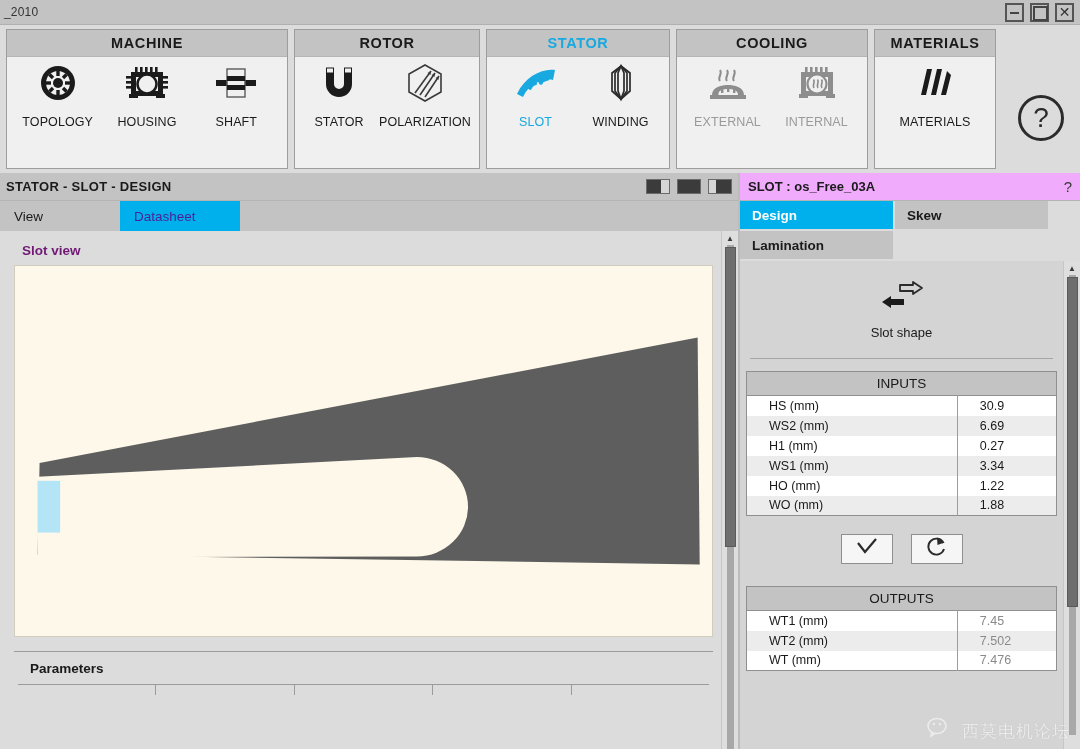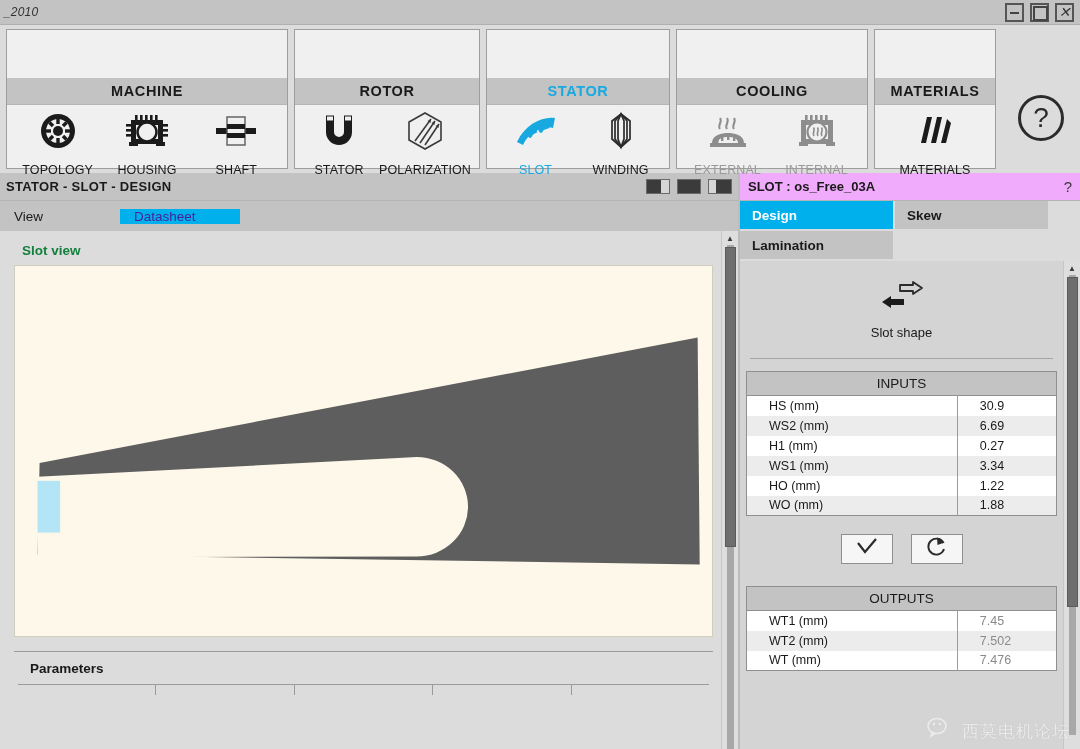--- a/index.html
+++ b/index.html
@@ -10,21 +10,20 @@
     overflow: hidden;
   }
 
   
   #titlebar {
     height: 25px;
     background: #c3c3c3;
     display: flex;
     align-items: center;
     border-bottom: 1px solid #b0b0b0;
-    font-style: italic;
   }
   #titlebar .title {
     font-size: 12px;
     color: #333;
     padding-left: 4px;
     letter-spacing: .2px;
   }
   #titlebar .winbtns {
     margin-left: auto;
     display: flex;
@@ -68,21 +67,20 @@
   }
   .group-title {
     background: #c3c3c3;
     font-size: 14.5px;
     font-weight: bold;
     text-align: center;
     padding: 5px 0 5px;
     color: #1a1a1a;
     letter-spacing: .6px;
     border-bottom: 1px solid #b5b5b5;
-    margin-top: 48px;
   }
   .group-title.accent { color: #17a9e0; }
   .group-items {
     flex: 1;
     display: flex;
     align-items: flex-start;
     justify-content: space-around;
     padding: 0 8px 0;
     gap: 4px;
   }
@@ -135,31 +133,31 @@
     border-bottom: 1px solid #b4b4b4;
   }
   #doc-title { font-size: 13px; font-weight: bold; color: #1a1a1a; letter-spacing: .3px; }
   #doc-layout-btns { margin-left: auto; display: flex; gap: 7px; }
   .layoutbtn { width: 24px; height: 15px; border: 1px solid #6a6a6a; display: flex; cursor: pointer; }
   .layoutbtn .a, .layoutbtn .b { height: 100%; }
   .lb1 .a { width: 62%; background: #3b3b3b; } .lb1 .b { width: 38%; background: #d6d6d6; }
   .lb2 .a { width: 100%; background: #3b3b3b; }
   .lb3 .a { width: 32%; background: #d6d6d6; } .lb3 .b { width: 68%; background: #3b3b3b; }
 
-  #doc-tabs { height: 30px; background: #c3c3c3; display: flex; align-items: center; }
+  #doc-tabs { height: 30px; background: #c3c3c3; display: flex; }
   .dtab {
     min-width: 120px; display: flex; align-items: center; padding: 0 14px;
     font-size: 13.5px; color: #1a1a1a; cursor: pointer; font-weight: normal;
   }
   .dtab.active { background: #00b0ed; color: #4c1d95; }
   #doc-tabs .filler { flex: 1; background: #c3c3c3; }
 
   #doc-body { flex: 1; display: flex; overflow: hidden; background: #dcdcdc; }
   #doc-content { flex: 1; display: flex; flex-direction: column; padding: 8px 8px 0 14px; overflow: hidden; }
-  #slot-view-label { font-size: 13.5px; font-weight: bold; color: #15803d; padding: 4px 0 7px 8px; }
+  #slot-view-label { font-size: 13.5px; font-weight: bold; color: #701a75; padding: 4px 0 7px 8px; }
   #canvas-wrap {
     height: 372px; background: #fdf8e9; border: 1px solid #d0cdbf;
     overflow: hidden; position: relative;
   }
   #canvas-wrap svg { display: block; width: 100%; height: 100%; }
   #params-sep { border-top: 1px solid #9b9b9b; margin-top: 14px; }
   #params-label { font-size: 13.5px; font-weight: bold; color: #1a1a1a; padding: 9px 0 8px 16px; }
   #params-table-peek { display: flex; border-top: 1px solid #9b9b9b; margin: 0 4px; }
   #params-table-peek div { flex: 1; height: 10px; border-right: 1px solid #9b9b9b; }
   #params-table-peek div:last-child { border-right: none; }

